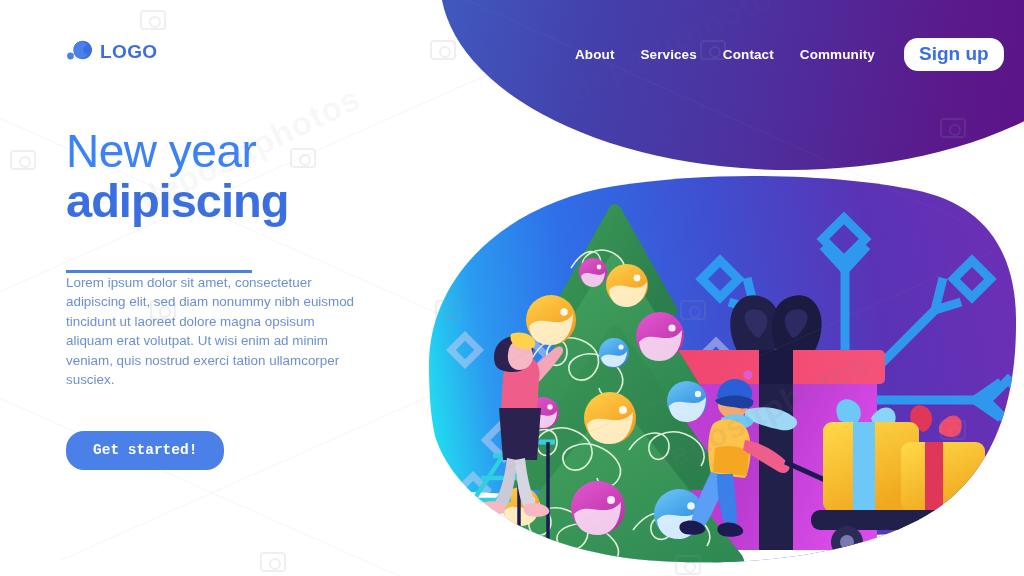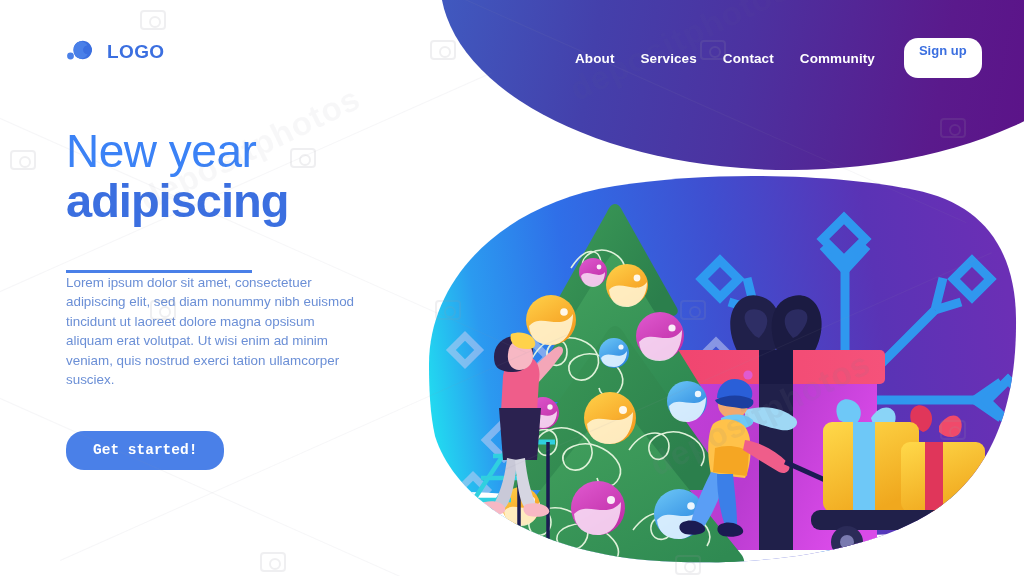--- a/index.html
+++ b/index.html
@@ -28,32 +28,32 @@
     display:flex; align-items:center; gap:0px;
   }
   .nav a {
     color:#ffffff; font-size:13.5px; font-weight:bold;
     text-decoration:none; letter-spacing:.1px;
     margin-right:26px; white-space:nowrap;
   }
   .nav a:last-of-type { margin-right:29px; }
   .signup {
     background:#ffffff; color:#3b6fe0;
-    font-size:13px; font-weight:bold;
+    font-size:19px; font-weight:bold;
     border:none; border-radius:14px;
-    padding:5px 15px 20px 15px;
+    padding:5px 15px 6px 15px;
     cursor:pointer; white-space:nowrap;
     font-family:"Liberation Sans", sans-serif;
   }
 
   
   .logo-wrap {
     position:absolute; z-index:6;
     left:66px; top:38px;
-    display:flex; align-items:center; gap:7px;
+    display:flex; align-items:center; 
   }
   .logo-text {
     color:#3b6fe0; font-size:19px; font-weight:bold; letter-spacing:.4px;
   }
 
   
   .hero { position:absolute; z-index:5; left:66px; top:128px; width:330px; }
   .h1-light {
     font-size:46px; font-weight:300; color:#3b82f6;
     line-height:1.0; letter-spacing:-.5px;

